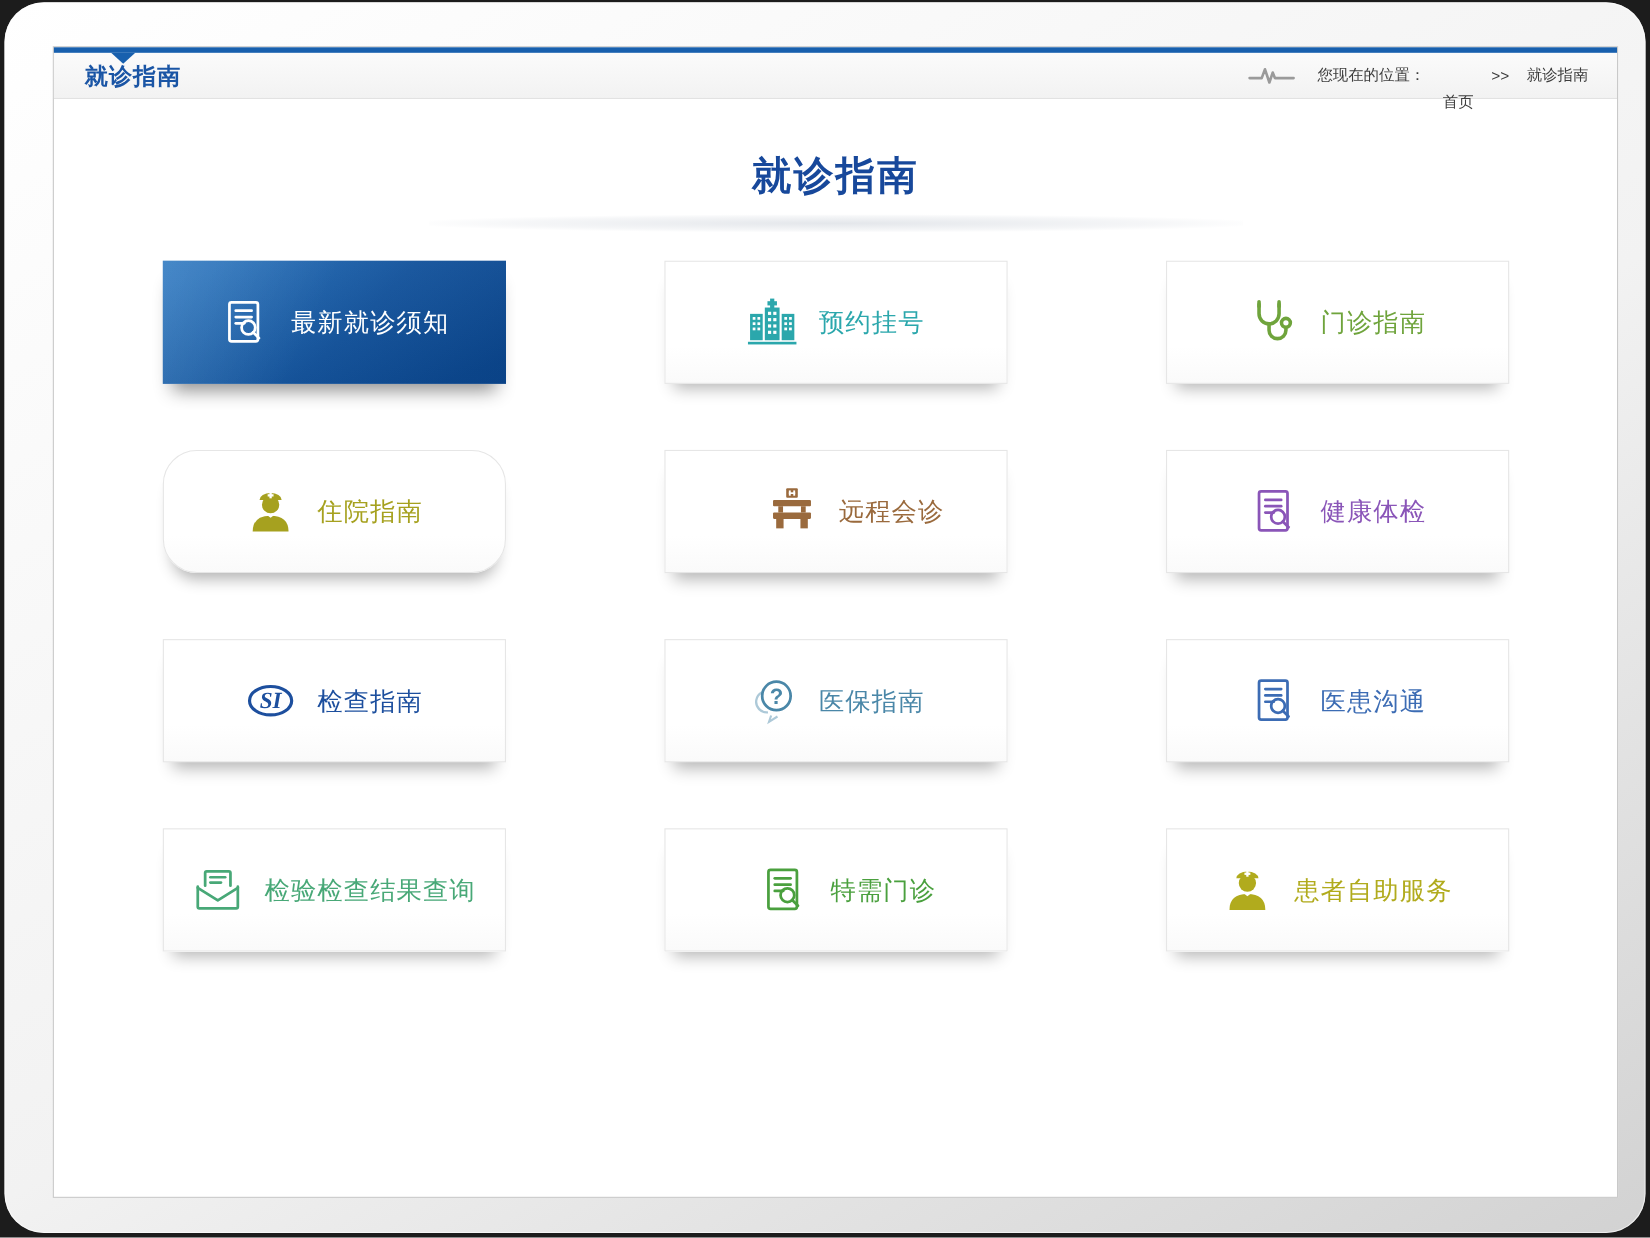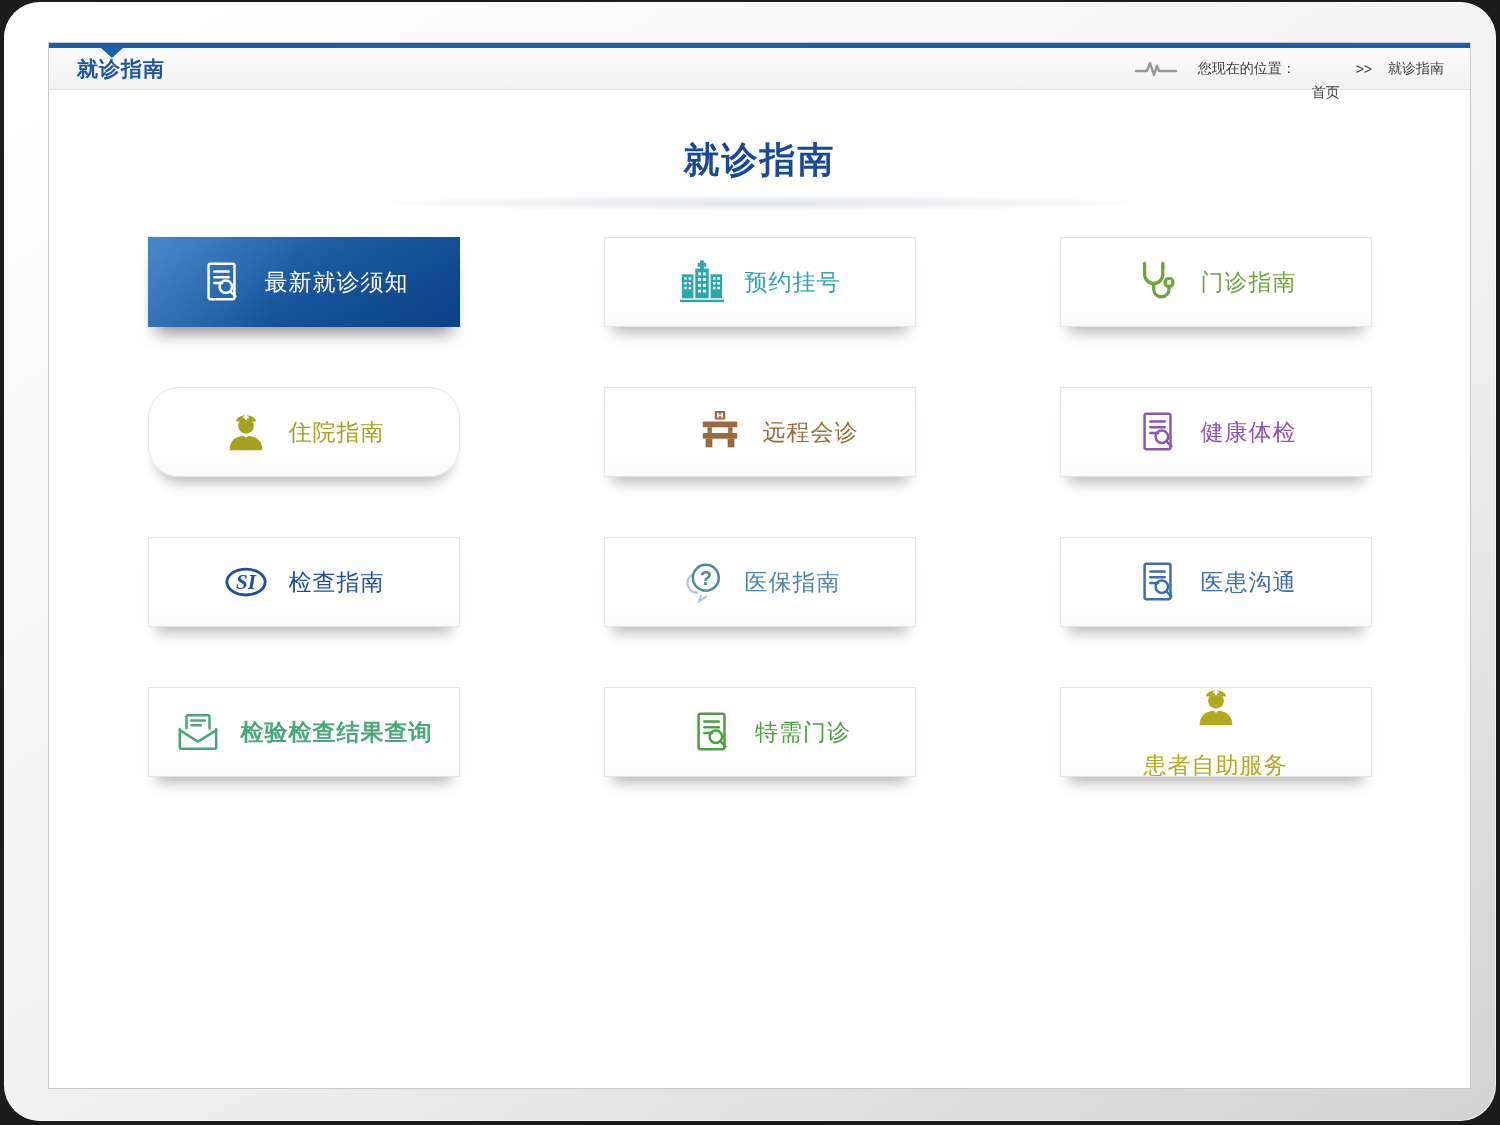--- a/index.html
+++ b/index.html
@@ -48,21 +48,21 @@
     width:740px; height:16px; margin:10px auto 0;
     background:radial-gradient(ellipse at center, rgba(60,80,110,.14) 0%, rgba(60,80,110,.05) 55%, rgba(0,0,0,0) 75%);
   }
   
   .guide-grid {
     width:1224px; margin:26px auto 0;
     display:grid; grid-template-columns:repeat(3,312px);
     justify-content:space-between; row-gap:60px;
   }
   .guide-card {
-    height:90px;
+    height:112px;
     background:linear-gradient(#ffffff 70%,#fafafa);
     border:1px solid #e6e6e6;
     box-shadow:0 14px 14px -9px rgba(0,0,0,.30);
     display:flex; align-items:center; justify-content:center; gap:20px;
     cursor:pointer;
   }
   .guide-card .card-label { font-size:23px; letter-spacing:1px; }
   .guide-card.active {
     border:none;
     background-image:
@@ -239,21 +239,21 @@
               <rect x="10" y="5" width="27" height="37" rx="2"></rect>
               <line x1="16" y1="13" x2="31" y2="13"></line>
               <line x1="16" y1="19" x2="31" y2="19"></line>
               <line x1="16" y1="25" x2="24" y2="25"></line>
               <circle cx="28" cy="29" r="6.5"></circle>
               <line x1="32.5" y1="33.5" x2="38" y2="39"></line>
             </svg>
           </span>
     <span class="card-label">医患沟通</span>
   </div>
-        <div class="guide-card" style="color: rgb(72, 168, 119); font-weight: bold;">
+        <div class="guide-card" style="color: rgb(72, 168, 119);">
     <span class="card-icon">
             <svg viewBox="0 0 48 48" fill="none" stroke="currentColor" stroke-width="2.6" stroke-linecap="round" stroke-linejoin="round">
               <path d="M12 20 V8 a1.5 1.5 0 0 1 1.5 -1.5 h21 A1.5 1.5 0 0 1 36 8 v12"></path>
               <line x1="17" y1="12" x2="31" y2="12"></line>
               <line x1="17" y1="17" x2="27" y2="17"></line>
               <path d="M5 21 v19 a1.5 1.5 0 0 0 1.5 1.5 h35 A1.5 1.5 0 0 0 43 40 V21"></path>
               <path d="M5 22 l19 12 19 -12"></path>
             </svg>
           </span>
     <span class="card-label">检验检查结果查询</span>
@@ -264,21 +264,21 @@
               <rect x="10" y="5" width="27" height="37" rx="2"></rect>
               <line x1="16" y1="13" x2="31" y2="13"></line>
               <line x1="16" y1="19" x2="31" y2="19"></line>
               <line x1="16" y1="25" x2="24" y2="25"></line>
               <circle cx="28" cy="29" r="6.5"></circle>
               <line x1="32.5" y1="33.5" x2="38" y2="39"></line>
             </svg>
           </span>
     <span class="card-label">特需门诊</span>
   </div>
-        <div class="guide-card" style="color: rgb(177, 171, 29); flex-direction: column;">
+        <div class="guide-card" style="color: rgb(177, 171, 29);">
     <span class="card-icon">
             <svg viewBox="0 0 48 48">
               <g fill="currentColor">
                 <path d="M13.5 13 a10.5 6.5 0 0 1 21 0 z"></path>
                 <circle cx="24" cy="17.5" r="8.2"></circle>
                 <path d="M7 43 q0 -15 17 -15 q17 0 17 15 z"></path>
               </g>
               <g fill="#ffffff">
                 <rect x="22.9" y="6" width="2.2" height="5.5"></rect>
                 <rect x="21.2" y="7.6" width="5.6" height="2.2"></rect>

